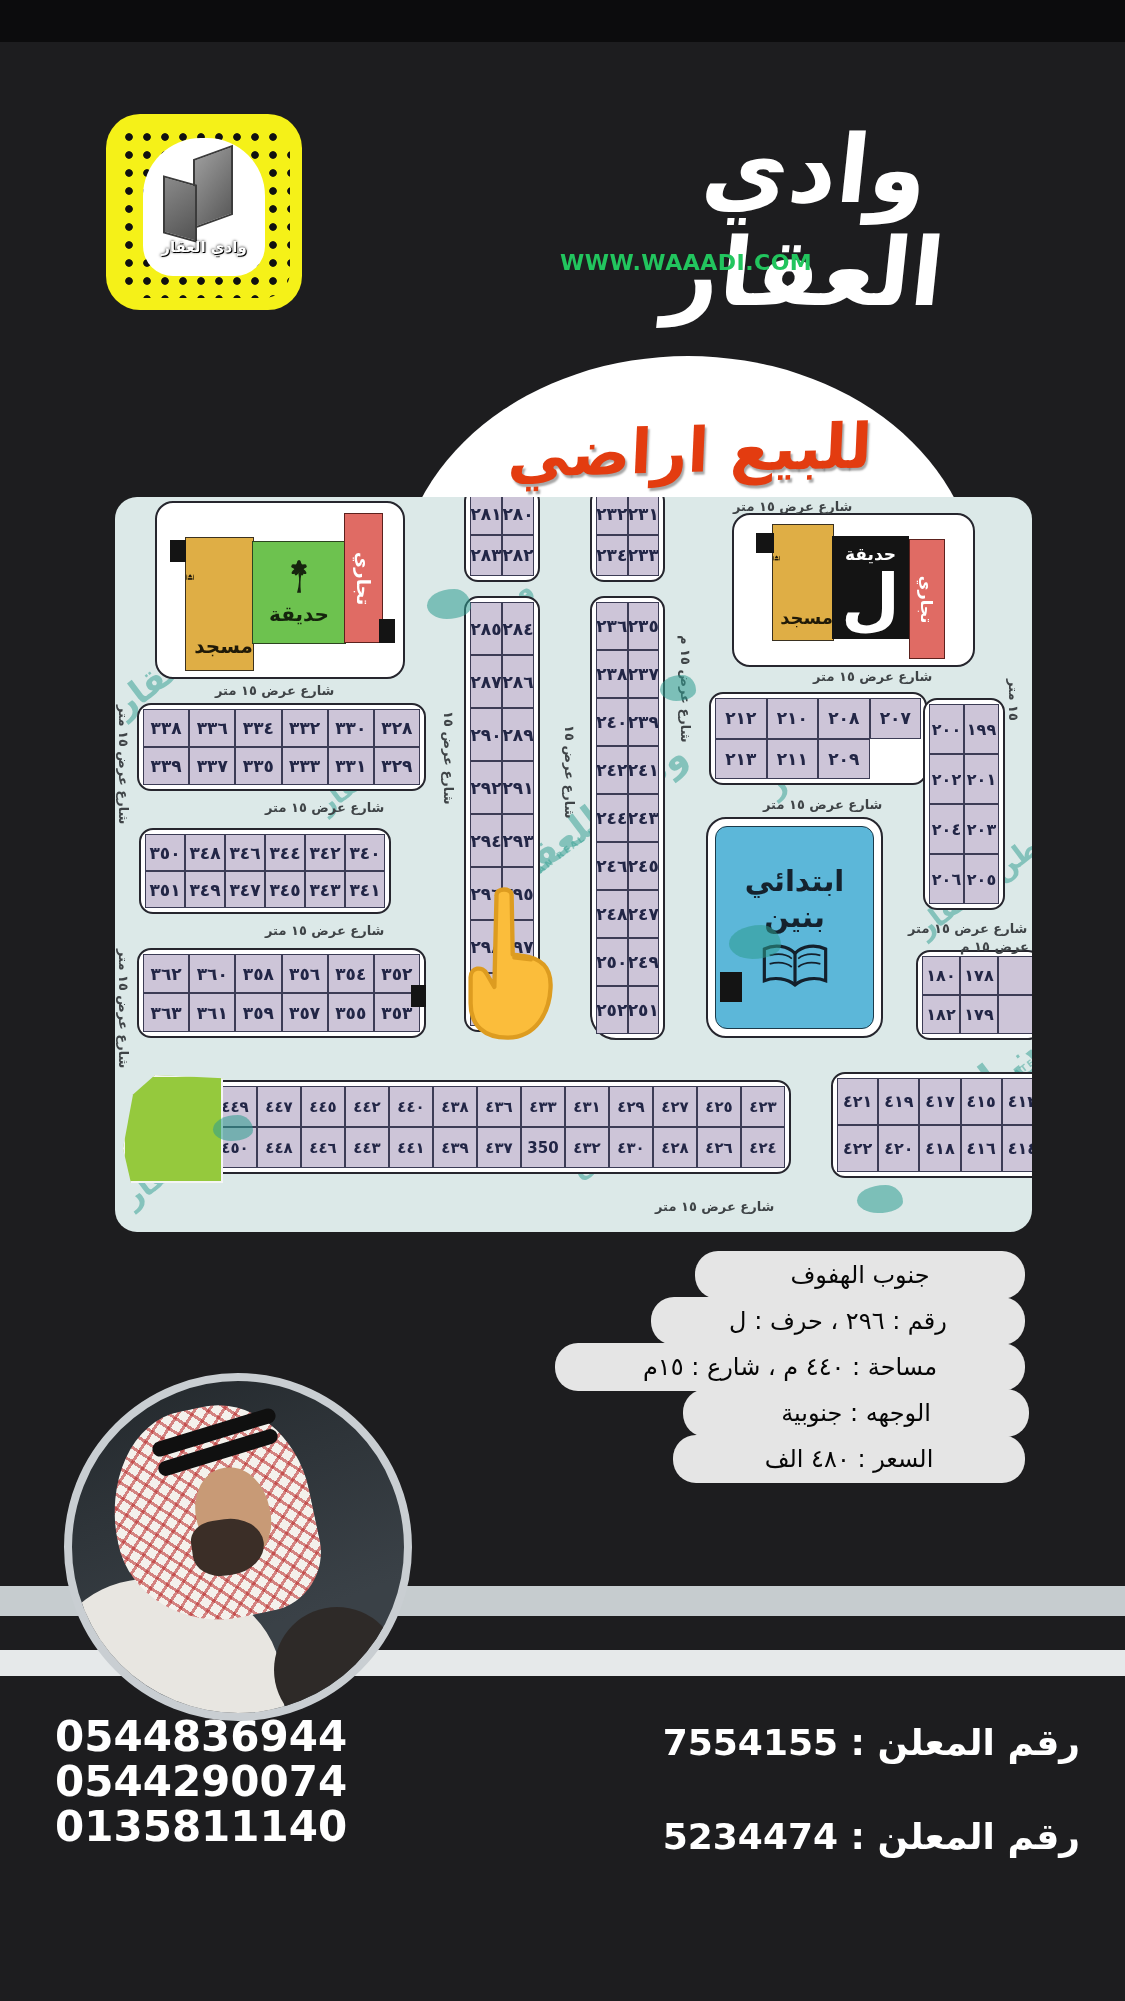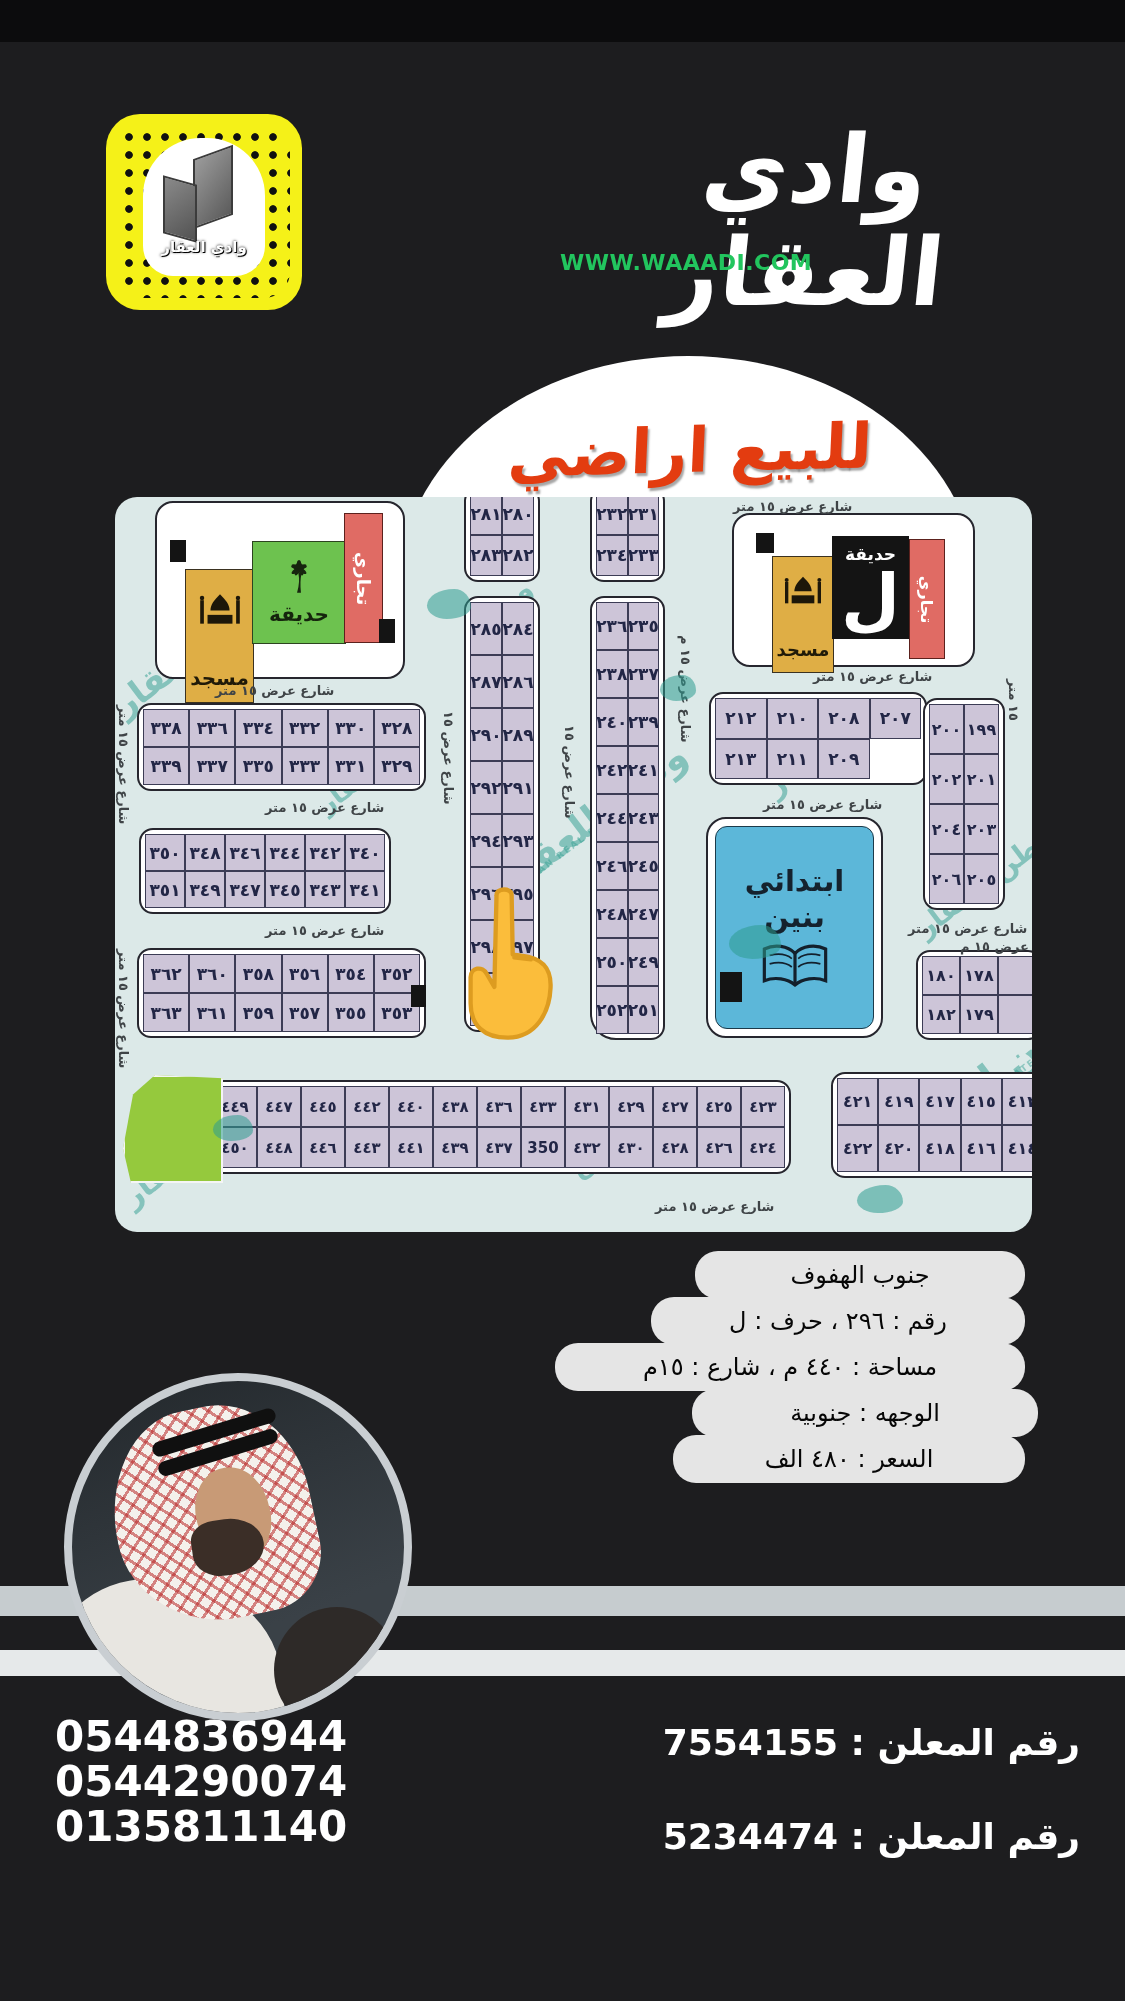--- a/index.html
+++ b/index.html
@@ -34,22 +34,22 @@
   .splotch{position:absolute;background:#2e9d8f;opacity:.55;z-index:3;border-radius:62% 38% 55% 45%/55% 60% 40% 45%;}
   .block{position:absolute;background:#fff;border:2px solid #26262e;border-radius:14px;padding:4px;
     box-sizing:border-box;z-index:2;}
   .grid{display:grid;width:100%;height:100%;direction:ltr;grid-template-columns:repeat(var(--cols),1fr);}
   .cell{background:#cdc5d8;border:1px solid #3c3c55;display:flex;align-items:center;justify-content:center;
     font-weight:bold;color:#222646;font-size:var(--fs,17px);overflow:hidden;}
   .cell.ghost{visibility:hidden;}
   .street{position:absolute;font-size:13px;font-weight:bold;color:#3f4447;white-space:nowrap;z-index:2;}
   .street.v{transform:rotate(90deg);transform-origin:left top;}
   .fac{position:absolute;background:#fff;border:2px solid #26262e;border-radius:18px;z-index:2;}
-  .gold{position:absolute;background:#dfae45;border:1px solid #3a3120;display:flex;flex-direction:column;
-    align-items:center;margin-top:32px;}
+  .gold{position:absolute;background:#dfae45;border:1px solid #3a3120;display:flex;flex-direction:row;
+    }
   .gold .lbl{margin-top:auto;margin-bottom:12px;font-weight:bold;font-size:20px;color:#201a08;}
   .green-park{position:absolute;background:#6dc24f;border:1px solid #2c4420;display:flex;flex-direction:column;
     align-items:center;justify-content:center;gap:8px;}
   .green-park .lbl{font-weight:bold;font-size:20px;color:#15240d;}
   .red-comm{position:absolute;background:#e06b64;border:1px solid #5c211d;display:flex;align-items:center;justify-content:center;}
   .red-comm .lbl{transform:rotate(90deg);font-weight:bold;font-size:18px;color:#fff;white-space:nowrap;}
   .blackbox{position:absolute;background:#141414;color:#fff;display:flex;flex-direction:column;align-items:center;}
   .blackbox .lbl{font-size:17px;font-weight:bold;margin-top:8px;}
   .blackbox .big-letter{font-size:68px;font-weight:bold;line-height:1;margin-top:2px;}
   .notch{position:absolute;background:#141414;z-index:3;}
@@ -414,21 +414,21 @@
 
     <svg id="finger" style="left:334px;top:388px;" width="108" height="165" viewBox="0 0 100 150">
       <path d="M44 8c0-7 14-7 14 0l1 55 8 1c20 2 28 12 27 30-1 22-13 46-40 46-21 0-34-11-34-32v-24c0-9 11-11 15-3l7 12z" fill="#fbbd3b" stroke="#dd9c20" stroke-width="4" stroke-linejoin="round"></path>
       <path d="M60 66l16 2" stroke="#dd9c20" stroke-width="3" fill="none" stroke-linecap="round"></path>
     </svg>
   </div>
 
   <div class="pill" style="right:100px;top:1251px;width:330px;height:48px;">جنوب الهفوف</div>
   <div class="pill" style="right:100px;top:1297px;width:374px;height:48px;">رقم : ٢٩٦ ، حرف : ل</div>
   <div class="pill" style="right:100px;top:1343px;width:470px;height:48px;">مساحة : ٤٤٠ م ، شارع : ١٥م</div>
-  <div class="pill" style="right:87px;top:1389px;width:346px;height:48px;text-align:center;">الوجهه : جنوبية</div>
+  <div class="pill" style="right:96px;top:1389px;width:346px;height:48px;text-align:center;">الوجهه : جنوبية</div>
   <div class="pill" style="right:100px;top:1435px;width:352px;height:48px;">السعر : ٤٨٠ الف</div>
 
   <div class="stripe" id="stripe-1"></div>
   <div class="stripe" id="stripe-2"></div>
 
   <div class="abs" id="avatar">
     <div class="thobe"></div>
     <div class="ghutra"></div>
     <div class="agal1"></div>
     <div class="agal2"></div>

